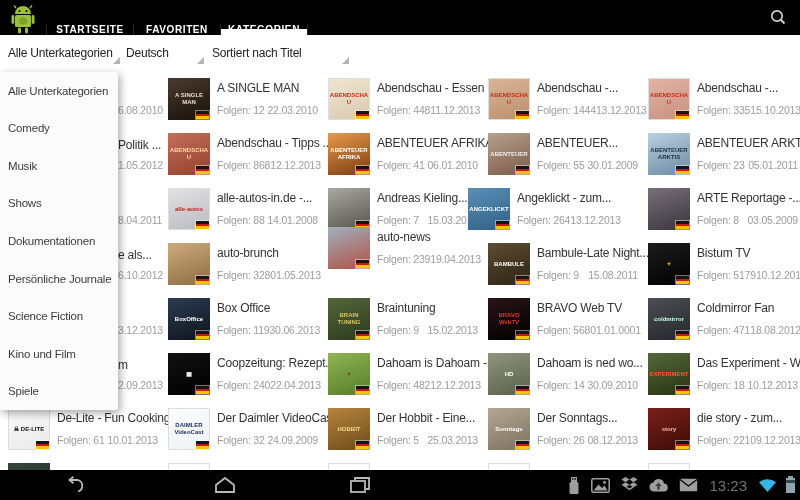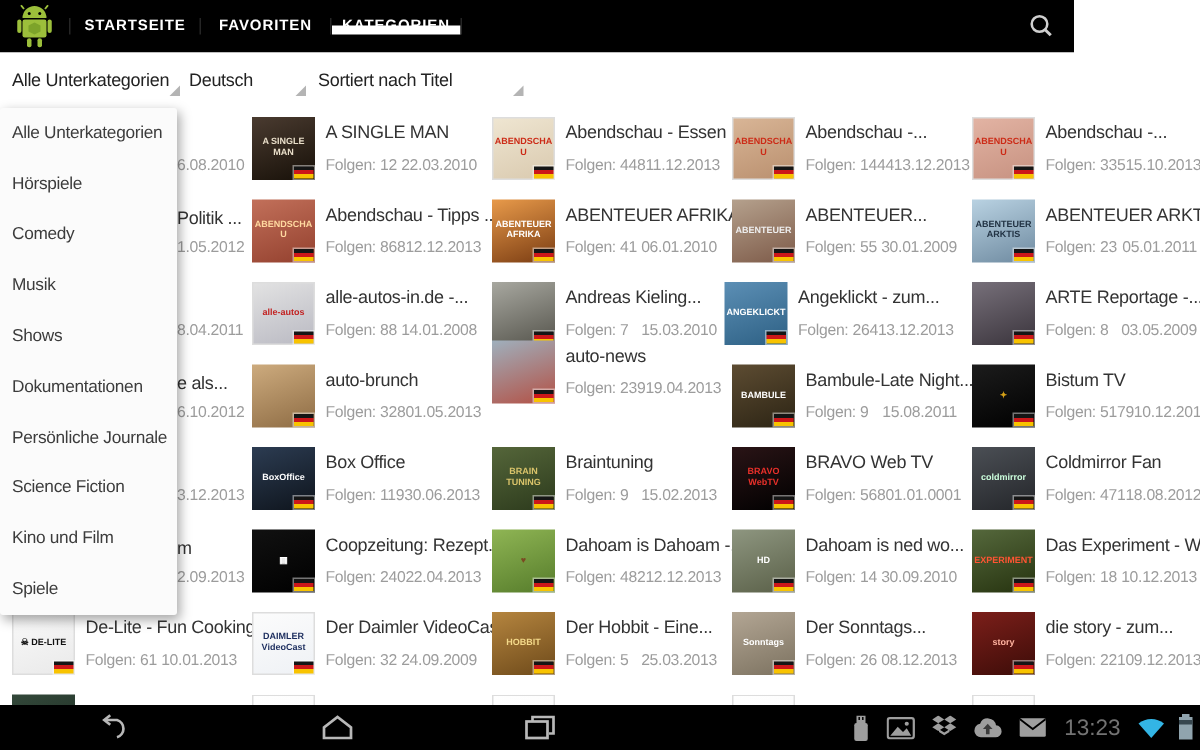--- a/index.html
+++ b/index.html
@@ -1,19 +1,19 @@
 <!DOCTYPE html>
 <html><head>
 <meta charset="utf-8">
 <style>
   html,body{margin:0;padding:0;background:#555;}
   .screen{position:relative;width:800px;height:500px;background:#fff;overflow:hidden;
     font-family:"Liberation Sans",sans-serif;-webkit-font-smoothing:antialiased;}
   
-  .action-bar{position:absolute;left:0;top:0;width:716px;height:35px;background:#000;display:flex;align-items:center;}
+  .action-bar{position:absolute;left:0;top:0;width:800px;height:35px;background:#000;display:flex;align-items:flex-end;}
   .app-logo{width:46px;display:flex;align-items:center;justify-content:center;}
   .tabs{display:flex;align-items:stretch;}
   .tab{width:86px;display:flex;align-items:center;justify-content:center;color:#fff;
     font-size:10px;font-weight:bold;letter-spacing:.6px;border-right:1px solid #252525;cursor:default;}
   .tab:first-child{border-left:1px solid #252525;}
   .tab.selected{box-shadow:inset 0 -6px 0 #fff;}
   .search-btn{position:absolute;right:0;top:0;width:44px;height:35px;display:flex;align-items:center;justify-content:center;}
   
   .filter-bar{position:absolute;left:0;top:35px;width:800px;height:37px;background:#fff;}
   .spinner{position:absolute;top:4px;height:28px;line-height:28px;font-size:12px;letter-spacing:-.2px;color:#222;padding-left:6px;}
@@ -230,21 +230,21 @@
           <span class="flag" style="background: linear-gradient(rgb(21, 21, 21) 0px, rgb(21, 21, 21) 33%, rgb(204, 23, 25) 33%, rgb(204, 23, 25) 66%, rgb(248, 195, 0) 66%, rgb(248, 195, 0) 100%);"></span>
         </div>
         <div class="tinfo">
           <div class="title">Andreas Kieling...</div>
           <div class="meta">
             <span class="folgen">Folgen: 7</span>
             <span class="date">15.03.2010</span>
           </div>
         </div>
       </div>
-      <div class="cell" style="left: 475px; top: 113px;">
+      <div class="cell" style="left: 460px; top: 113px;">
         <div class="thumb" style="background: linear-gradient(160deg, rgb(92, 143, 181), rgb(45, 96, 132));">
           <span class="tlabel" style="color: rgb(255, 255, 255);">ANGEKLICKT</span>
           <span class="flag" style="background: linear-gradient(rgb(21, 21, 21) 0px, rgb(21, 21, 21) 33%, rgb(204, 23, 25) 33%, rgb(204, 23, 25) 66%, rgb(248, 195, 0) 66%, rgb(248, 195, 0) 100%);"></span>
         </div>
         <div class="tinfo">
           <div class="title">Angeklickt - zum...</div>
           <div class="meta">
             <span class="folgen">Folgen: 264</span>
             <span class="date">13.12.2013</span>
           </div>
@@ -504,21 +504,20 @@
       <div class="cell" style="left: 480px; top: 388px;">
         <div class="thumb b" style="background: linear-gradient(160deg, rgb(255, 255, 255), rgb(246, 246, 246));"></div>
       </div>
       <div class="cell" style="left: 640px; top: 388px;">
         <div class="thumb b" style="background: linear-gradient(160deg, rgb(255, 255, 255), rgb(246, 246, 246));"></div>
       </div>
     </div>
 
   <div class="dropdown" id="dropdown">
       <div class="dd-item">Alle Unterkategorien</div>
-      <div class="dd-item">Hörspiele</div>
       <div class="dd-item">Comedy</div>
       <div class="dd-item">Musik</div>
       <div class="dd-item">Shows</div>
       <div class="dd-item">Dokumentationen</div>
       <div class="dd-item">Persönliche Journale</div>
       <div class="dd-item">Science Fiction</div>
       <div class="dd-item">Kino und Film</div>
       <div class="dd-item">Spiele</div>
     </div>
 

